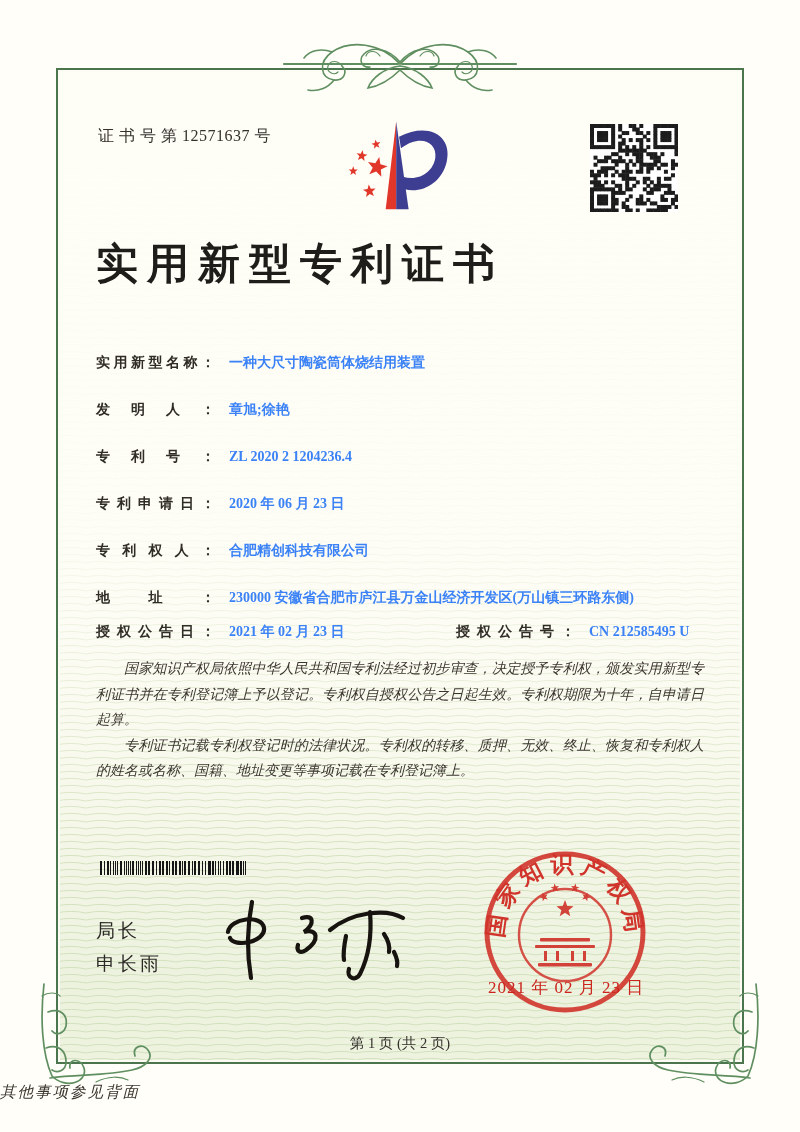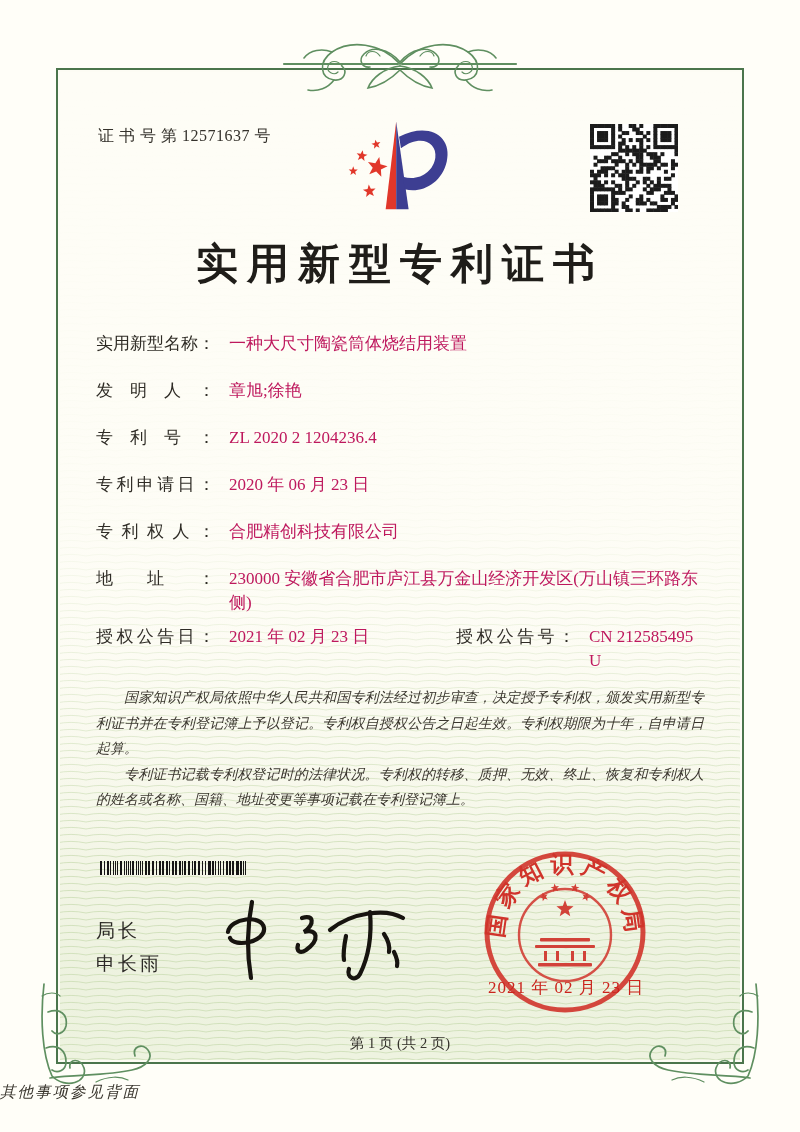--- a/index.html
+++ b/index.html
@@ -21,28 +21,28 @@
   .bglayer svg{position:absolute;left:0;top:0;}
   .fade{position:absolute;inset:0;
     background:linear-gradient(180deg,rgba(254,253,246,1) 0%,rgba(254,253,246,.92) 45%,rgba(254,253,246,.35) 65%,rgba(254,253,246,0) 80%);}
   .content{position:relative;z-index:2;height:100%;padding:0 38px;box-sizing:border-box;}
   
   .header-row{position:relative;height:148px;}
   .cert-no{position:absolute;left:2px;top:56px;font-size:16px;letter-spacing:.5px;color:#35322c;}
   .logo{position:absolute;left:50%;transform:translateX(-50%);top:40px;}
   .qr{position:absolute;right:26px;top:54px;width:88px;height:88px;background:#fff;}
   
-  .title{margin-top:18px;text-align:center;font-size:42px;font-weight:600;
+  .title{margin-top:18px;font-size:42px;font-weight:600;
     letter-spacing:9px;color:#1f1d19;}
   
-  .fields{margin-top:40px;font-size:17px;}
+  .fields{margin-top:59px;font-size:14px;font-weight:bold;}
   .frow{display:flex;line-height:24px;margin-bottom:23px;}
   .flabel{display:inline-block;width:119px;flex:0 0 119px;
     text-align:justify;text-align-last:justify;color:#2f2c26;}
-  .fvalue{margin-left:14px;flex:1;color:#be185d;}
+  .fvalue{margin-left:14px;flex:1;color:#3b82f6;}
   .frow.addr{margin-bottom:10px;}
   .grant{display:flex;line-height:24px;}
   .grant .pair{display:flex;}
   .grant .pair.left{width:360px;flex:0 0 360px;justify-content:space-between;}
   
   .paras{margin-top:12px;font-size:14px;line-height:25.5px;text-align:justify;
     color:#3a362e;font-style:italic;}
   .paras p{margin:0;text-indent:2em;}
   
   .barcode{position:absolute;left:100px;top:861px;width:148px;height:14px;z-index:3;}

